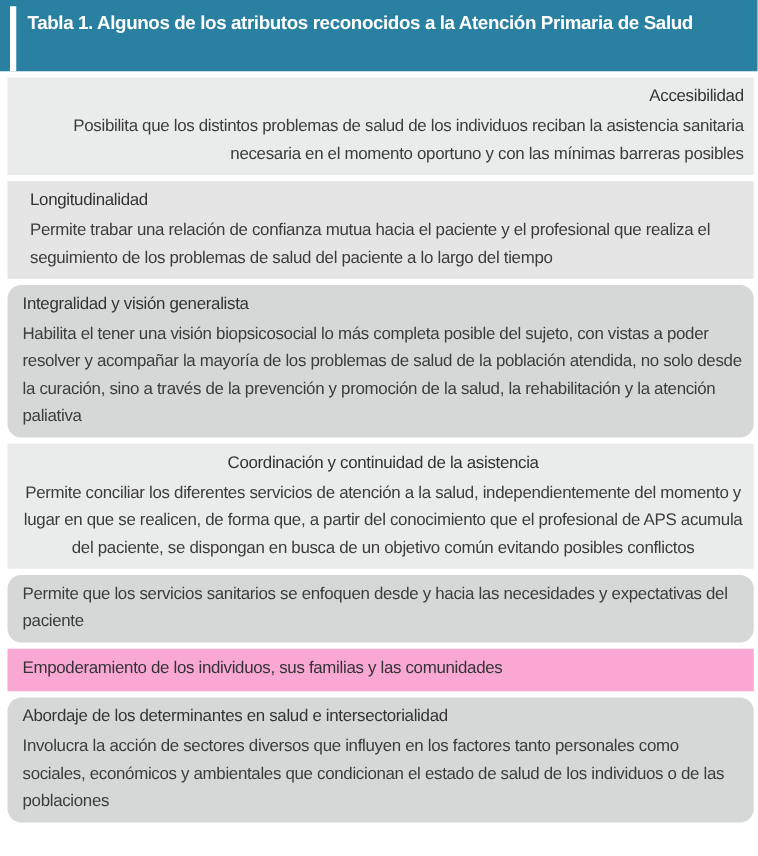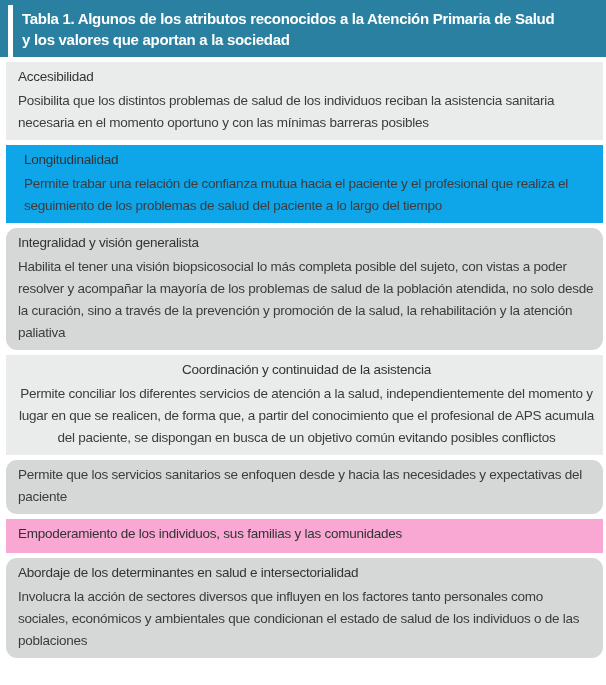--- a/index.html
+++ b/index.html
@@ -48,30 +48,29 @@
   }
 </style>
 </head>
 <body>
 
 <div class="table-wrap">
 
   <div class="title-bar" style="background: rgb(42, 128, 160); color: rgb(255, 255, 255);">
     <div class="notch"></div>
     <div>Tabla 1. Algunos de los atributos reconocidos a la Atención Primaria de Salud</div>
-    <div>y los valores que aportan a la sociedad</div>
   </div>
 
   <div class="rows">
-    <div class="attr-row light" style="background: rgb(234, 235, 235);">
+    <div class="attr-row light" style="background: rgb(234, 235, 235); text-align: right;">
       <div class="attr-name">Accesibilidad</div>
       <div class="attr-desc">Posibilita que los distintos problemas de salud de los individuos reciban la asistencia sanitaria necesaria en el momento oportuno y con las mínimas barreras posibles</div>
     </div>
 
-    <div class="attr-row light" style="background: #0ea5e9; padding-left: 18px;">
+    <div class="attr-row light" style="background: #e5e5e5; padding-left: 18px;">
       <div class="attr-name">Longitudinalidad</div>
       <div class="attr-desc">Permite trabar una relación de confianza mutua hacia el paciente y el profesional que realiza el seguimiento de los problemas de salud del paciente a lo largo del tiempo</div>
     </div>
 
     <div class="attr-row dark" style="background: rgb(214, 216, 216);">
       <div class="attr-name">Integralidad y visión generalista</div>
       <div class="attr-desc">Habilita el tener una visión biopsicosocial lo más completa posible del sujeto, con vistas a poder resolver y acompañar la mayoría de los problemas de salud de la población atendida, no solo desde la curación, sino a través de la prevención y promoción de la salud, la rehabilitación y la atención paliativa</div>
     </div>
 
     <div class="attr-row light" style="background: rgb(234, 235, 235); text-align: center;">

